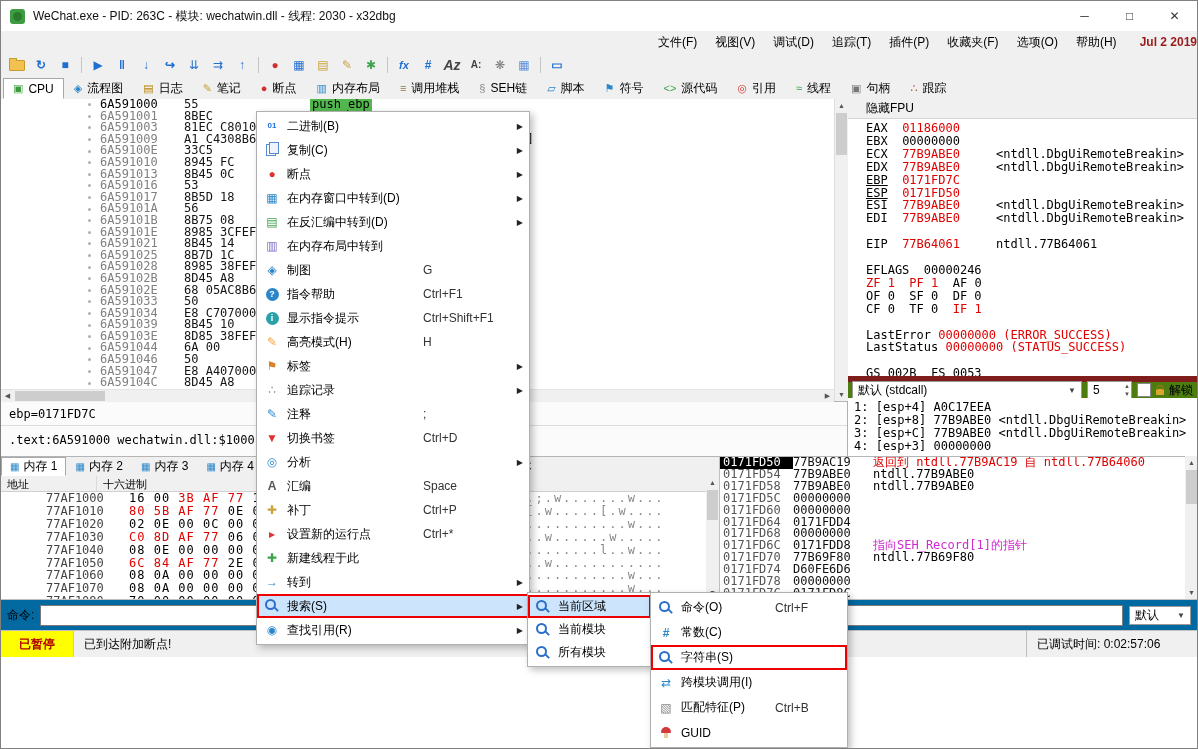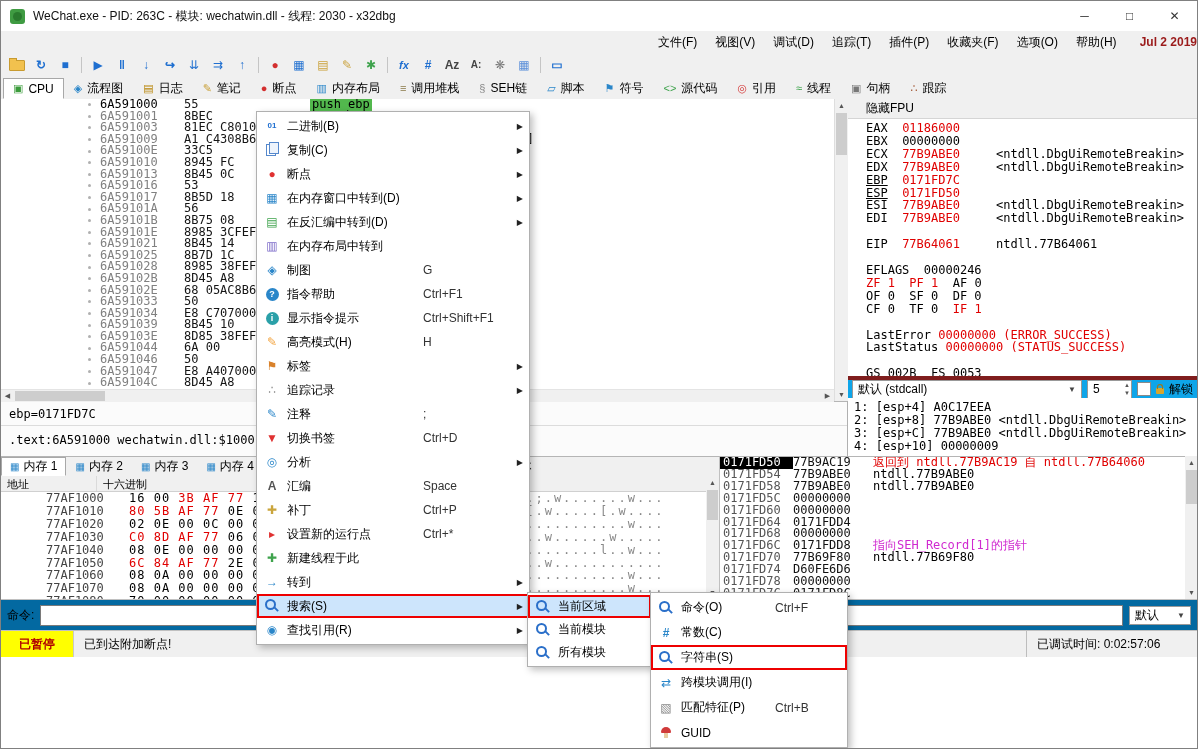--- a/index.html
+++ b/index.html
@@ -54,21 +54,21 @@
   .infobar{position:absolute;left:0;top:400px;width:846px;height:55px;background:#fbfbfb;border-top:1px solid #b5b5b5;box-sizing:border-box;font-family:"DejaVu Sans Mono",monospace;font-size:12px;}
   .info-line1{padding:5px 8px 4px;}
   .info-line2{border-top:1px solid #dcdcdc;padding:7px 8px;}
 
   
   .regs{position:absolute;left:846px;top:98px;right:0;height:357px;background:#fff;border-left:1px solid #b0b0b0;box-sizing:border-box;}
   .regs-header{height:19px;background:#f0f0f0;border-bottom:1px solid #d5d5d5;display:flex;align-items:center;padding-left:18px;}
   .reg-lines{padding:3px 0 0 18px;font-family:"DejaVu Sans Mono",monospace;font-size:12px;line-height:12.9px;white-space:pre;}
   .c-k{color:#000;} .c-r{color:#e00000;} .c-ku{color:#000;text-decoration:underline;}
   .c-mag{color:#d02ad0;} .c-red{color:#e00000;}
-  .convrow{position:absolute;left:0;right:0;top:277px;height:22px;background:#0ea5e9;border-top:4px solid #7f1d1d;display:flex;align-items:center;padding:0 4px;gap:5px;box-sizing:border-box;}
+  .convrow{position:absolute;left:0;right:0;top:277px;height:22px;background:#4d7c0f;border-top:6px solid #7f1d1d;display:flex;align-items:center;padding:0 4px;gap:5px;box-sizing:border-box;}
   .combo{flex:1;height:17px;background:#fff;border:1px solid #999;display:flex;align-items:center;padding:0 5px;}
   .combo .arrow{margin-left:auto;font-size:8px;color:#444;}
   .spin{width:38px;height:17px;background:#fff;border:1px solid #999;display:flex;align-items:center;padding-left:5px;position:relative;}
   .spin .updown{position:absolute;right:1px;top:0;font-size:6px;color:#555;line-height:8px;text-align:center;}
   .chk{width:12px;height:12px;background:#fff;border:1px solid #8a8a8a;}
   .i-lock{width:8px;height:6px;background:#d9a62e;border-radius:1px;position:relative;margin-top:3px;display:inline-block;}
   .i-lock::before{content:"";position:absolute;top:-4px;left:1px;width:4px;height:4px;border:1px solid #a07818;border-bottom:none;border-radius:3px 3px 0 0;}
   .argsbox{position:absolute;left:0;right:0;top:299px;bottom:0;background:#fff;font-family:"DejaVu Sans Mono",monospace;font-size:12px;line-height:13px;padding:3px 0 0 6px;white-space:pre;overflow:hidden;}
 
   
@@ -207,21 +207,21 @@
         <span class="gi" style="color: rgb(63, 163, 77);">✱</span>
       </div>
       <div class="tb-sep"></div>
       <div class="tb">
         <span class="gi" style="color: rgb(31, 111, 208); font-size: 11px; font-weight: bold; font-style: italic;">fx</span>
       </div>
       <div class="tb">
         <span class="gi" style="color: rgb(31, 111, 208); font-weight: bold;">#</span>
       </div>
       <div class="tb">
-        <span class="gi" style="color: rgb(68, 68, 68); font-size: 12px; font-weight: bold;">Az</span>
+        <span class="gi" style="color: rgb(68, 68, 68); font-size: 14px; font-weight: bold; font-style: italic;">Az</span>
       </div>
       <div class="tb">
         <span class="gi" style="color: rgb(68, 68, 68); font-size: 10px; font-weight: bold;">A:</span>
       </div>
       <div class="tb">
         <span class="gi" style="color: rgb(119, 119, 119);">❋</span>
       </div>
       <div class="tb">
         <span class="gi" style="color: rgb(91, 143, 217);">▦</span>
       </div>
@@ -347,21 +347,21 @@
         <span class="arrow">▼</span>
       </div>
       <div class="spin">
         <span>5</span>
         <span class="updown">▲<br>▼</span>
       </div>
       <div class="chk"></div>
       <span class="i-lock"></span>
       <span>解锁</span>
     </div>
-    <div class="argsbox"><div>1: [esp+4] A0C17EEA</div><div>2: [esp+8] 77B9ABE0 &lt;ntdll.DbgUiRemoteBreakin&gt;</div><div>3: [esp+C] 77B9ABE0 &lt;ntdll.DbgUiRemoteBreakin&gt;</div><div>4: [esp+10] 00000009</div></div>
+    <div class="argsbox"><div>1: [esp+4] A0C17EEA</div><div>2: [esp+8] 77B9ABE0 &lt;ntdll.DbgUiRemoteBreakin&gt;</div><div>3: [esp+C] 77B9ABE0 &lt;ntdll.DbgUiRemoteBreakin&gt;</div><div>4: [esp+3] 00000000</div></div>
   </div>
 
   <div class="bottabs">
       <div class="btab active">
         <span class="gi" style="color: rgb(42, 134, 201);">▦</span>
         <span>内存 1</span>
       </div>
       <div class="btab">
         <span class="gi" style="color: rgb(42, 134, 201);">▦</span>
         <span>内存 2</span>

